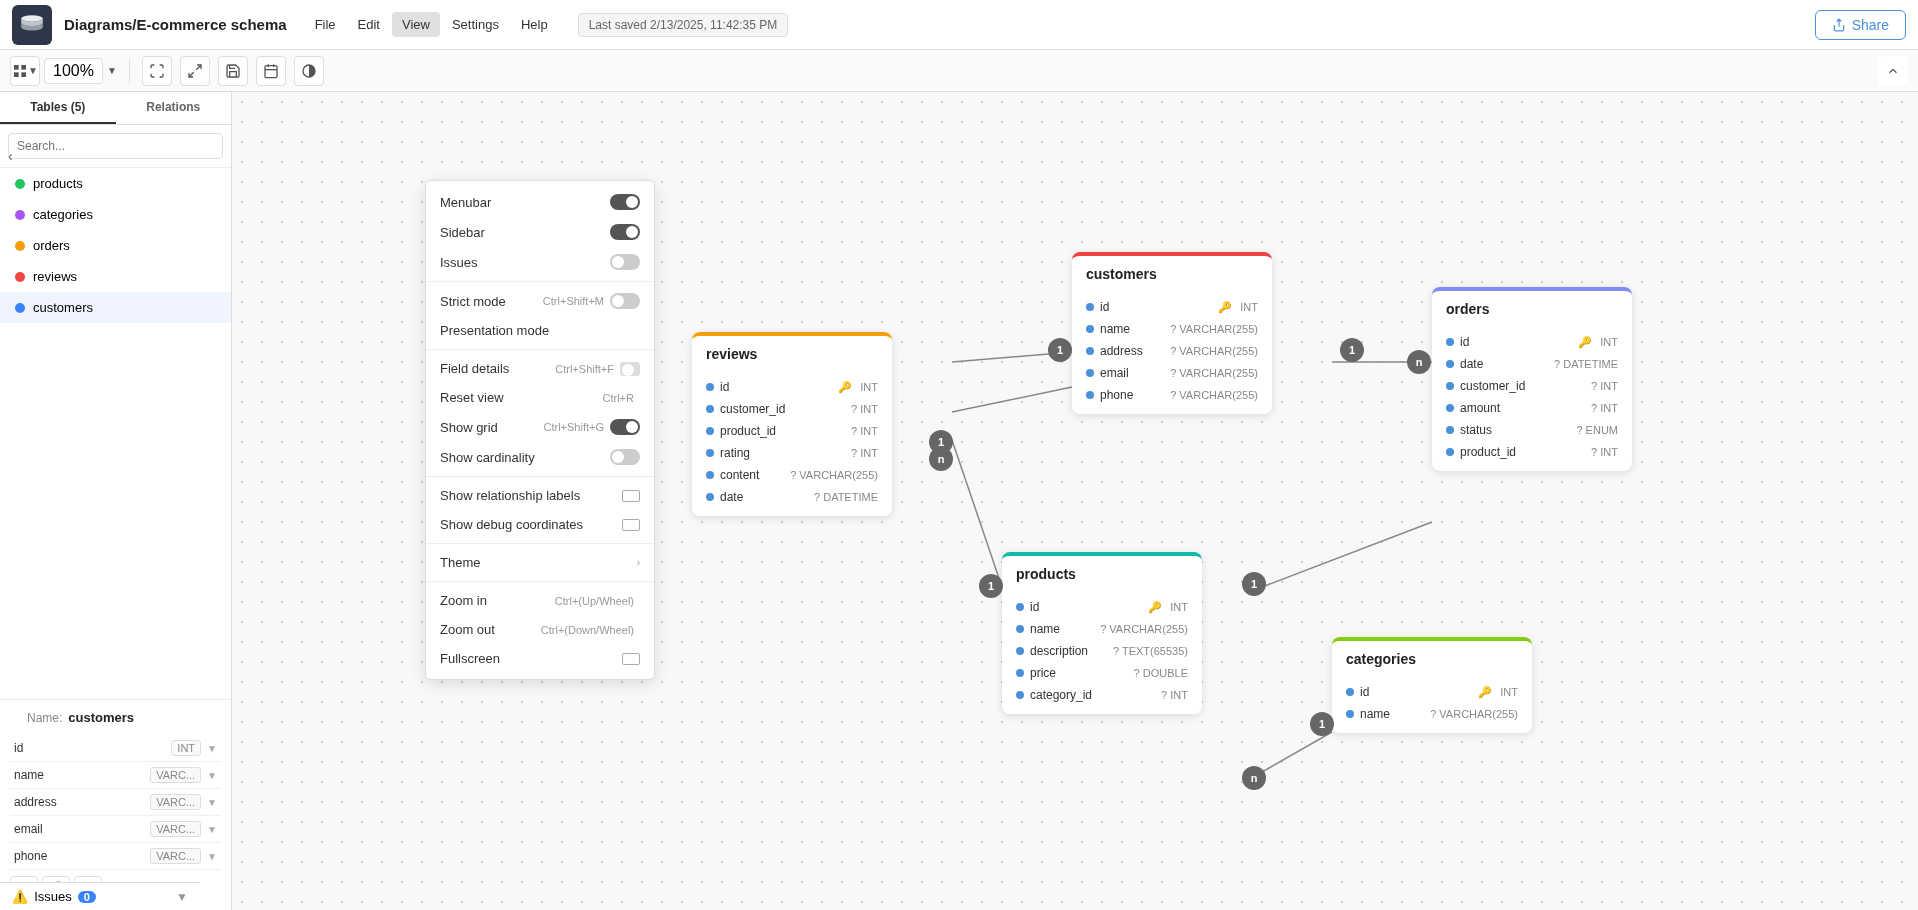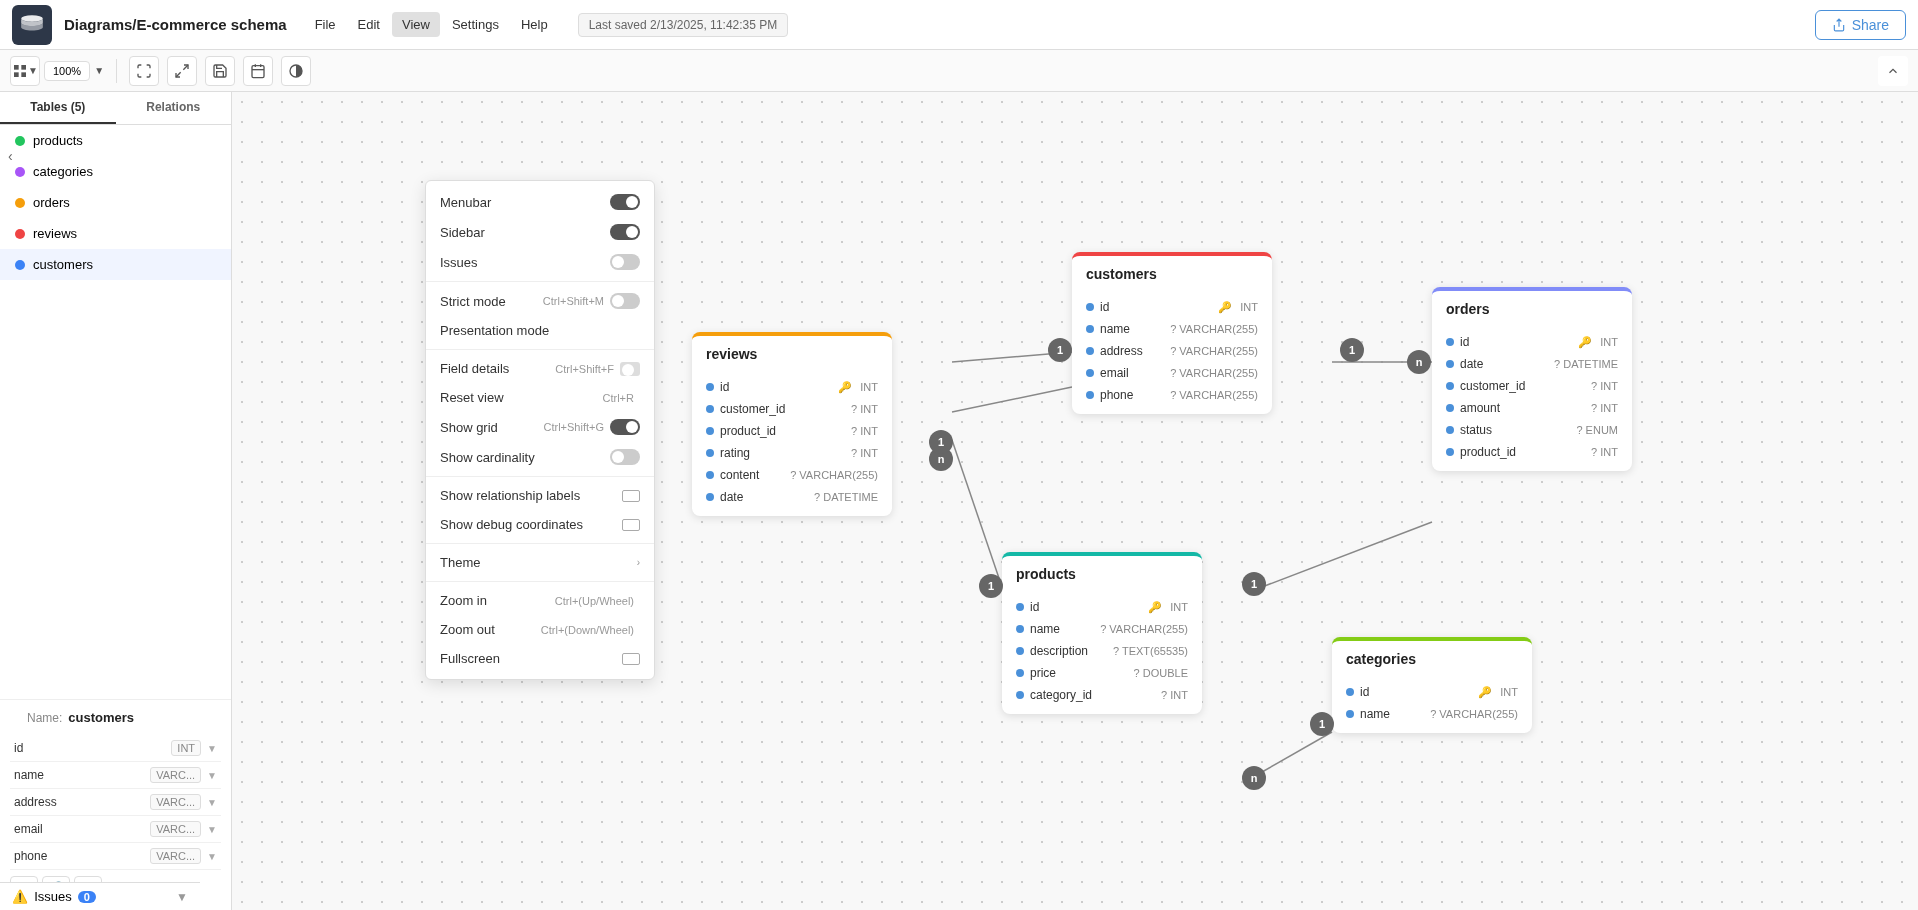--- a/index.html
+++ b/index.html
@@ -15,21 +15,21 @@
     .menu-item:hover, .menu-item.active { background: #e8e8e8; }
     .menu-item.active { background: #e0e0e0; font-weight: 500; }
     .save-badge { background: #f5f5f5; border: 1px solid #ddd; border-radius: 4px; padding: 4px 10px; font-size: 12px; color: #666; margin-left: 8px; }
     .spacer { flex: 1; }
     .share-btn { display: flex; align-items: center; gap: 6px; background: #fff; border: 1px solid #4a90d9; border-radius: 6px; padding: 6px 16px; color: #4a90d9; font-size: 14px; font-weight: 500; cursor: pointer; }
 
     
     .toolbar { display: flex; align-items: center; background: #fafafa; border-bottom: 1px solid #ddd; height: 42px; padding: 0 10px; gap: 8px; }
     .toolbar-group { display: flex; align-items: center; gap: 4px; }
     .toolbar-btn { width: 30px; height: 30px; display: flex; align-items: center; justify-content: center; border: 1px solid #ddd; border-radius: 4px; cursor: pointer; background: #fff; font-size: 14px; }
-    .zoom-display { border: 1px solid #ddd; border-radius: 4px; padding: 3px 8px; font-size: 11px; background: #fff; cursor: pointer; }
+    .zoom-display { border: 1px solid #ddd; border-radius: 4px; padding: 3px 8px; font-size: 16px; background: #fff; cursor: pointer; }
     .toolbar-sep { width: 1px; height: 24px; background: #ddd; margin: 0 4px; }
     .toolbar-right { margin-left: auto; }
 
     
     .main-layout { display: flex; height: calc(910px - 92px); }
 
     
     .sidebar { width: 232px; background: #fff; border-right: 1px solid #ddd; display: flex; flex-direction: column; flex-shrink: 0; }
     .sidebar-tabs { display: flex; border-bottom: 1px solid #ddd; }
     .sidebar-tab { flex: 1; padding: 8px 4px; text-align: center; font-size: 12px; cursor: pointer; color: #666; border-bottom: 2px solid transparent; font-weight: bold; }
@@ -174,20 +174,23 @@
 <div class="main-layout">
 
   <div class="sidebar">
     <div class="sidebar-tabs">
       <div class="sidebar-tab active">Tables (5)</div>
       <div class="sidebar-tab">Relations</div>
     </div>
 
     <div style="position:absolute; top:148px; left:8px; font-size:14px; cursor:pointer; color:#666; z-index:5;">‹</div>
 
+    <div class="sidebar-search">
+      <input type="text" placeholder="Search..." style="">
+    </div>
 
     <div class="sidebar-list">
       <div class="sidebar-item">
         <div class="dot" style="background:#22c55e;"></div>
         <span>products</span>
       </div>
       <div class="sidebar-item">
         <div class="dot" style="background:#a855f7;"></div>
         <span>categories</span>
       </div>

